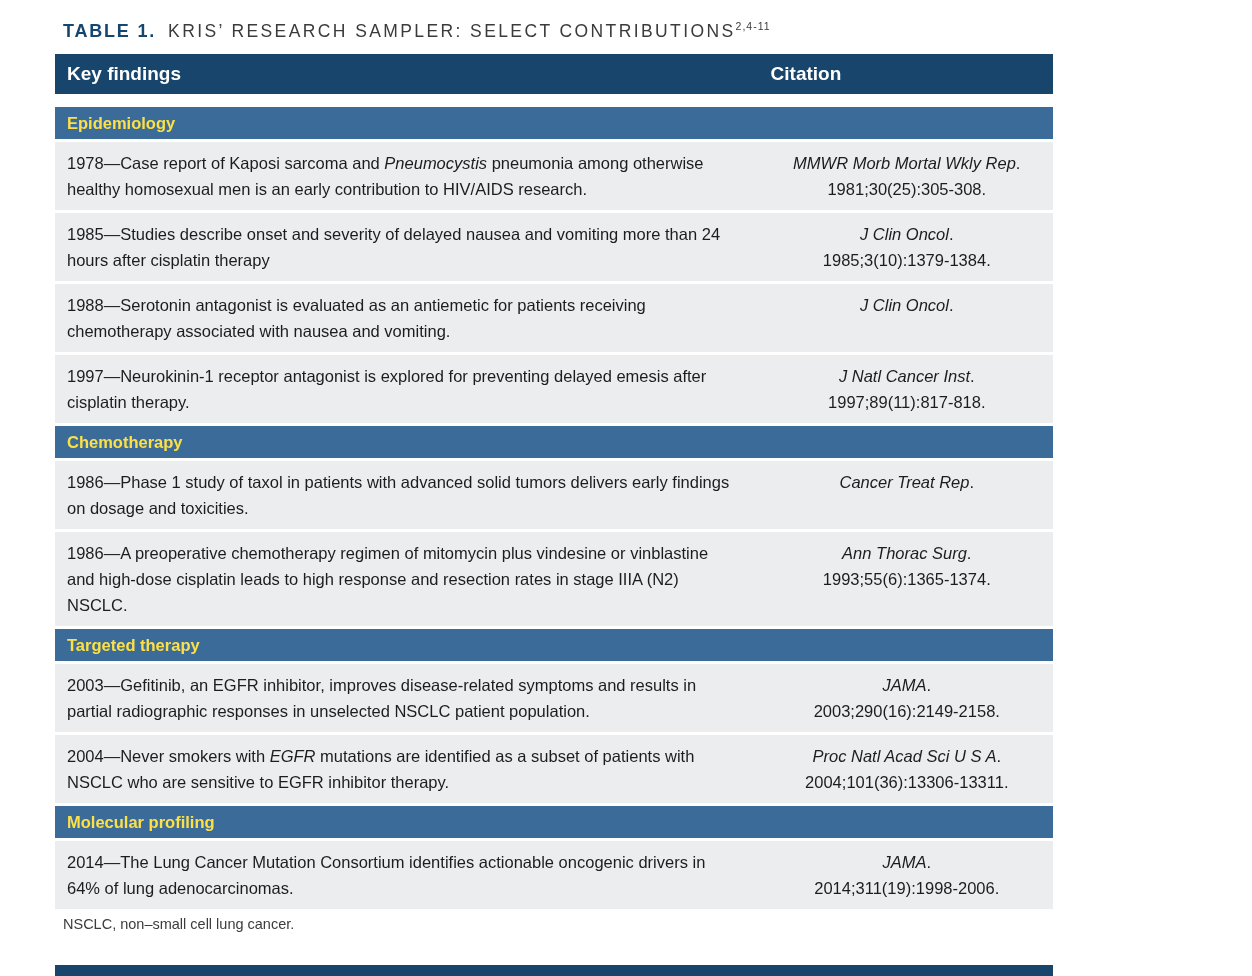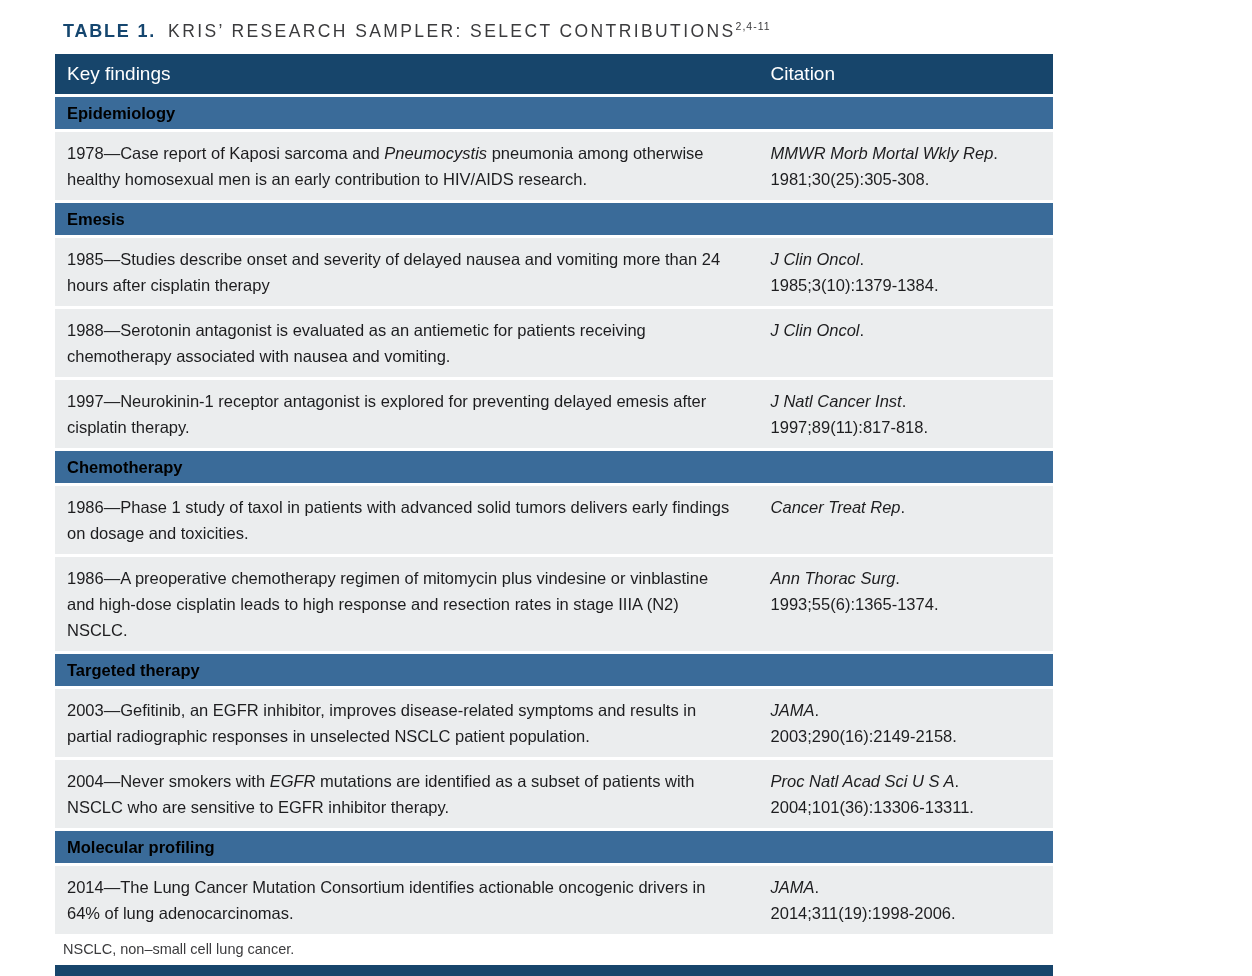--- a/index.html
+++ b/index.html
@@ -25,49 +25,49 @@
     color: var(--title-accent, #15466f);
     margin-right: 12px;
   }
   .title-sup { font-size: 10.5px; vertical-align: 7px; letter-spacing: 1px; }
 
   .table { width: 100%; }
   .header-row {
     display: flex;
     background: var(--header-bg, #17456b);
     color: #ffffff;
-    font-weight: normal;
-    margin-bottom: 3px;
+    font-weight: bold;
+    margin-bottom: 13px;
   }
   .header-row .cell {
     font-size: 19px;
     line-height: 22px;
     display: flex;
     align-items: center;
     min-height: 40px;
     padding-top: 8px; padding-bottom: 8px;
   }
   .section-row {
     background: var(--section-bg, #3a6b99);
-    color: #000000;
+    color: #fde047;
     font-weight: bold;
     font-size: 16.5px;
     line-height: 21px;
     min-height: 32px;
     padding: 6px 12px 5px 12px;
     margin-bottom: 3px;
   }
   .data-row {
     display: flex;
     background: var(--row-bg, #ebedee);
     margin-bottom: 3px;
   }
   .cell { font-size: 16.5px; line-height: 26px; }
   .finding-cell { width: 70.5%; padding: 8px 26px 8px 12px; }
-  .citation-cell { width: 29.5%; padding: 8px 10px 8px 12px; }
+  .citation-cell { width: 29.5%; padding: 8px 10px 8px 12px; text-align: center; }
   .citation-line { font-size: 16.5px; line-height: 26px; }
   i { font-style: italic; }
 
   .footnote {
     margin: 7px 0 0 8px;
     font-size: 14.5px;
     color: var(--footnote-text, #3c3c3e);
   }
   .bottom-bar {
     position: absolute;
@@ -92,21 +92,20 @@
     </div>
     <div id="table-body">
         <div class="section-row">Epidemiology</div>
         <div class="data-row">
           <div class="cell finding-cell"><span>1978—Case report of Kaposi sarcoma and </span><i>Pneumocystis</i><span> pneumonia among otherwise healthy homosexual men is an early contribution to HIV/AIDS research.</span></div>
           <div class="cell citation-cell">
             <div class="citation-line"><i>MMWR Morb Mortal Wkly Rep</i><span>.</span></div>
             <div class="citation-line">1981;30(25):305-308.</div>
           </div>
         </div>
-        <div class="section-row">Emesis</div>
         <div class="data-row">
           <div class="cell finding-cell"><span>1985—Studies describe onset and severity of delayed nausea and vomiting more than 24 hours after cisplatin therapy</span></div>
           <div class="cell citation-cell">
             <div class="citation-line"><i>J Clin Oncol</i><span>.</span></div>
             <div class="citation-line">1985;3(10):1379-1384.</div>
           </div>
         </div>
         <div class="data-row">
           <div class="cell finding-cell"><span>1988—Serotonin antagonist is evaluated as an antiemetic for patients receiving chemotherapy associated with nausea and vomiting.</span></div>
           <div class="cell citation-cell">

